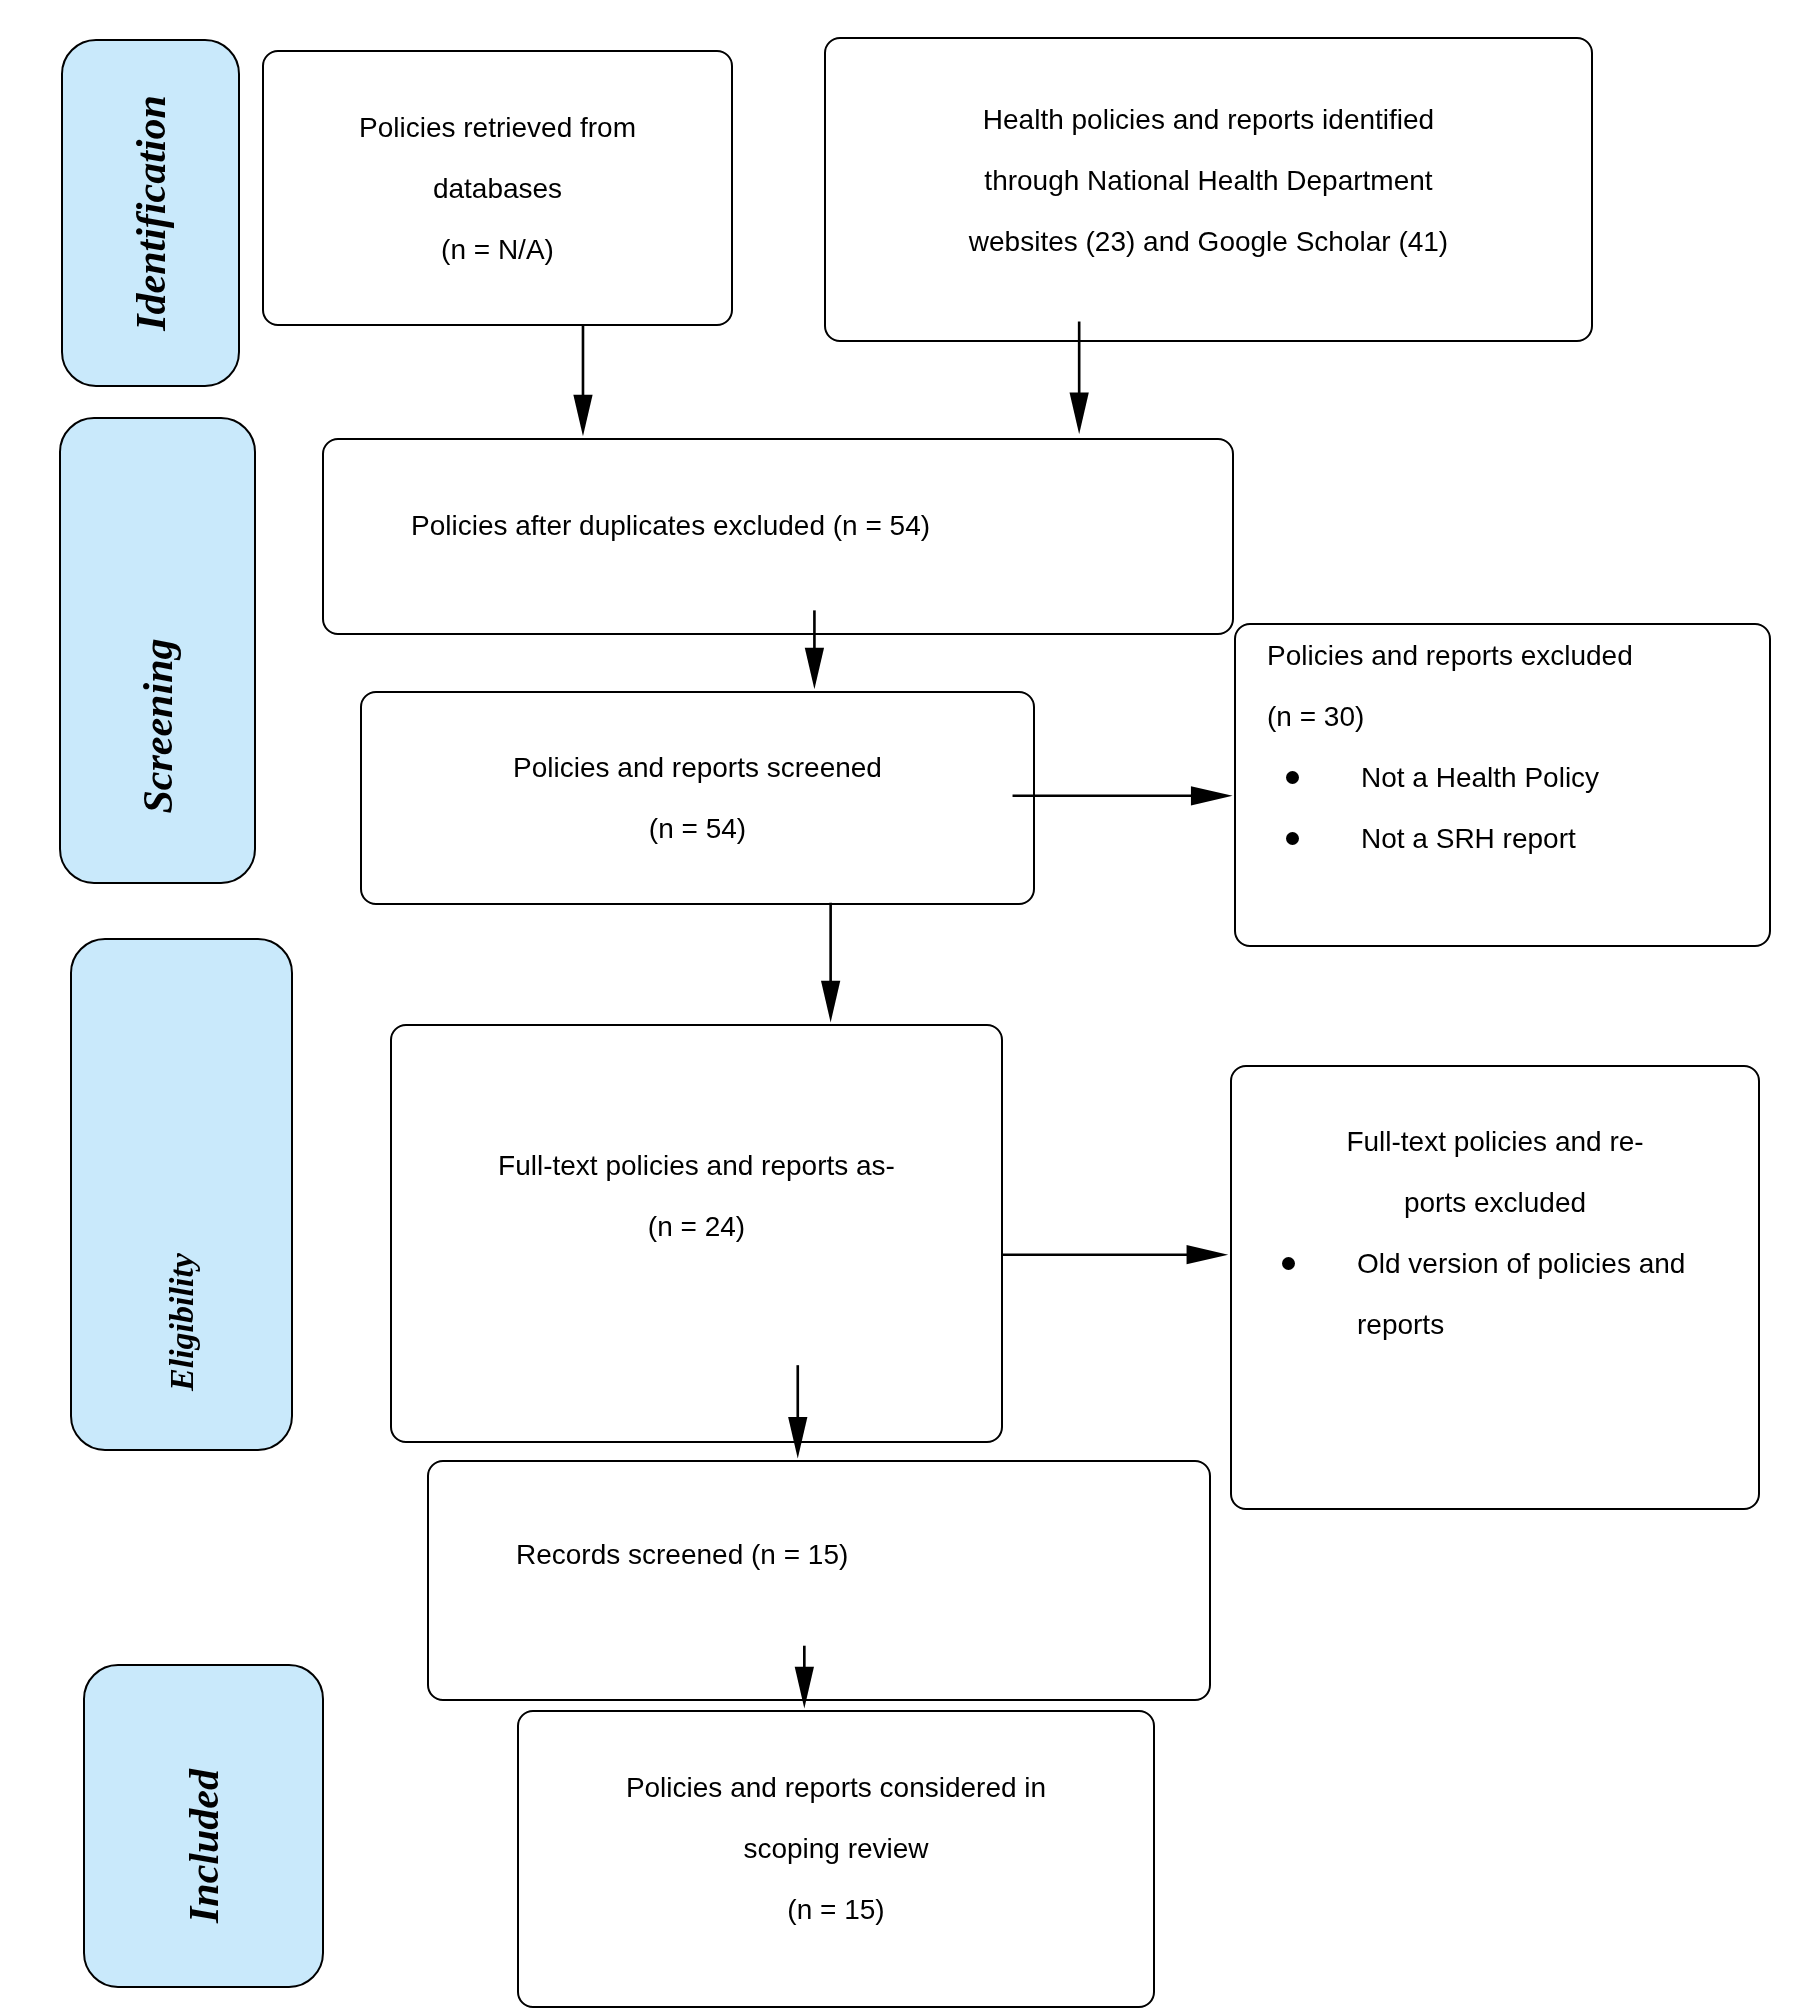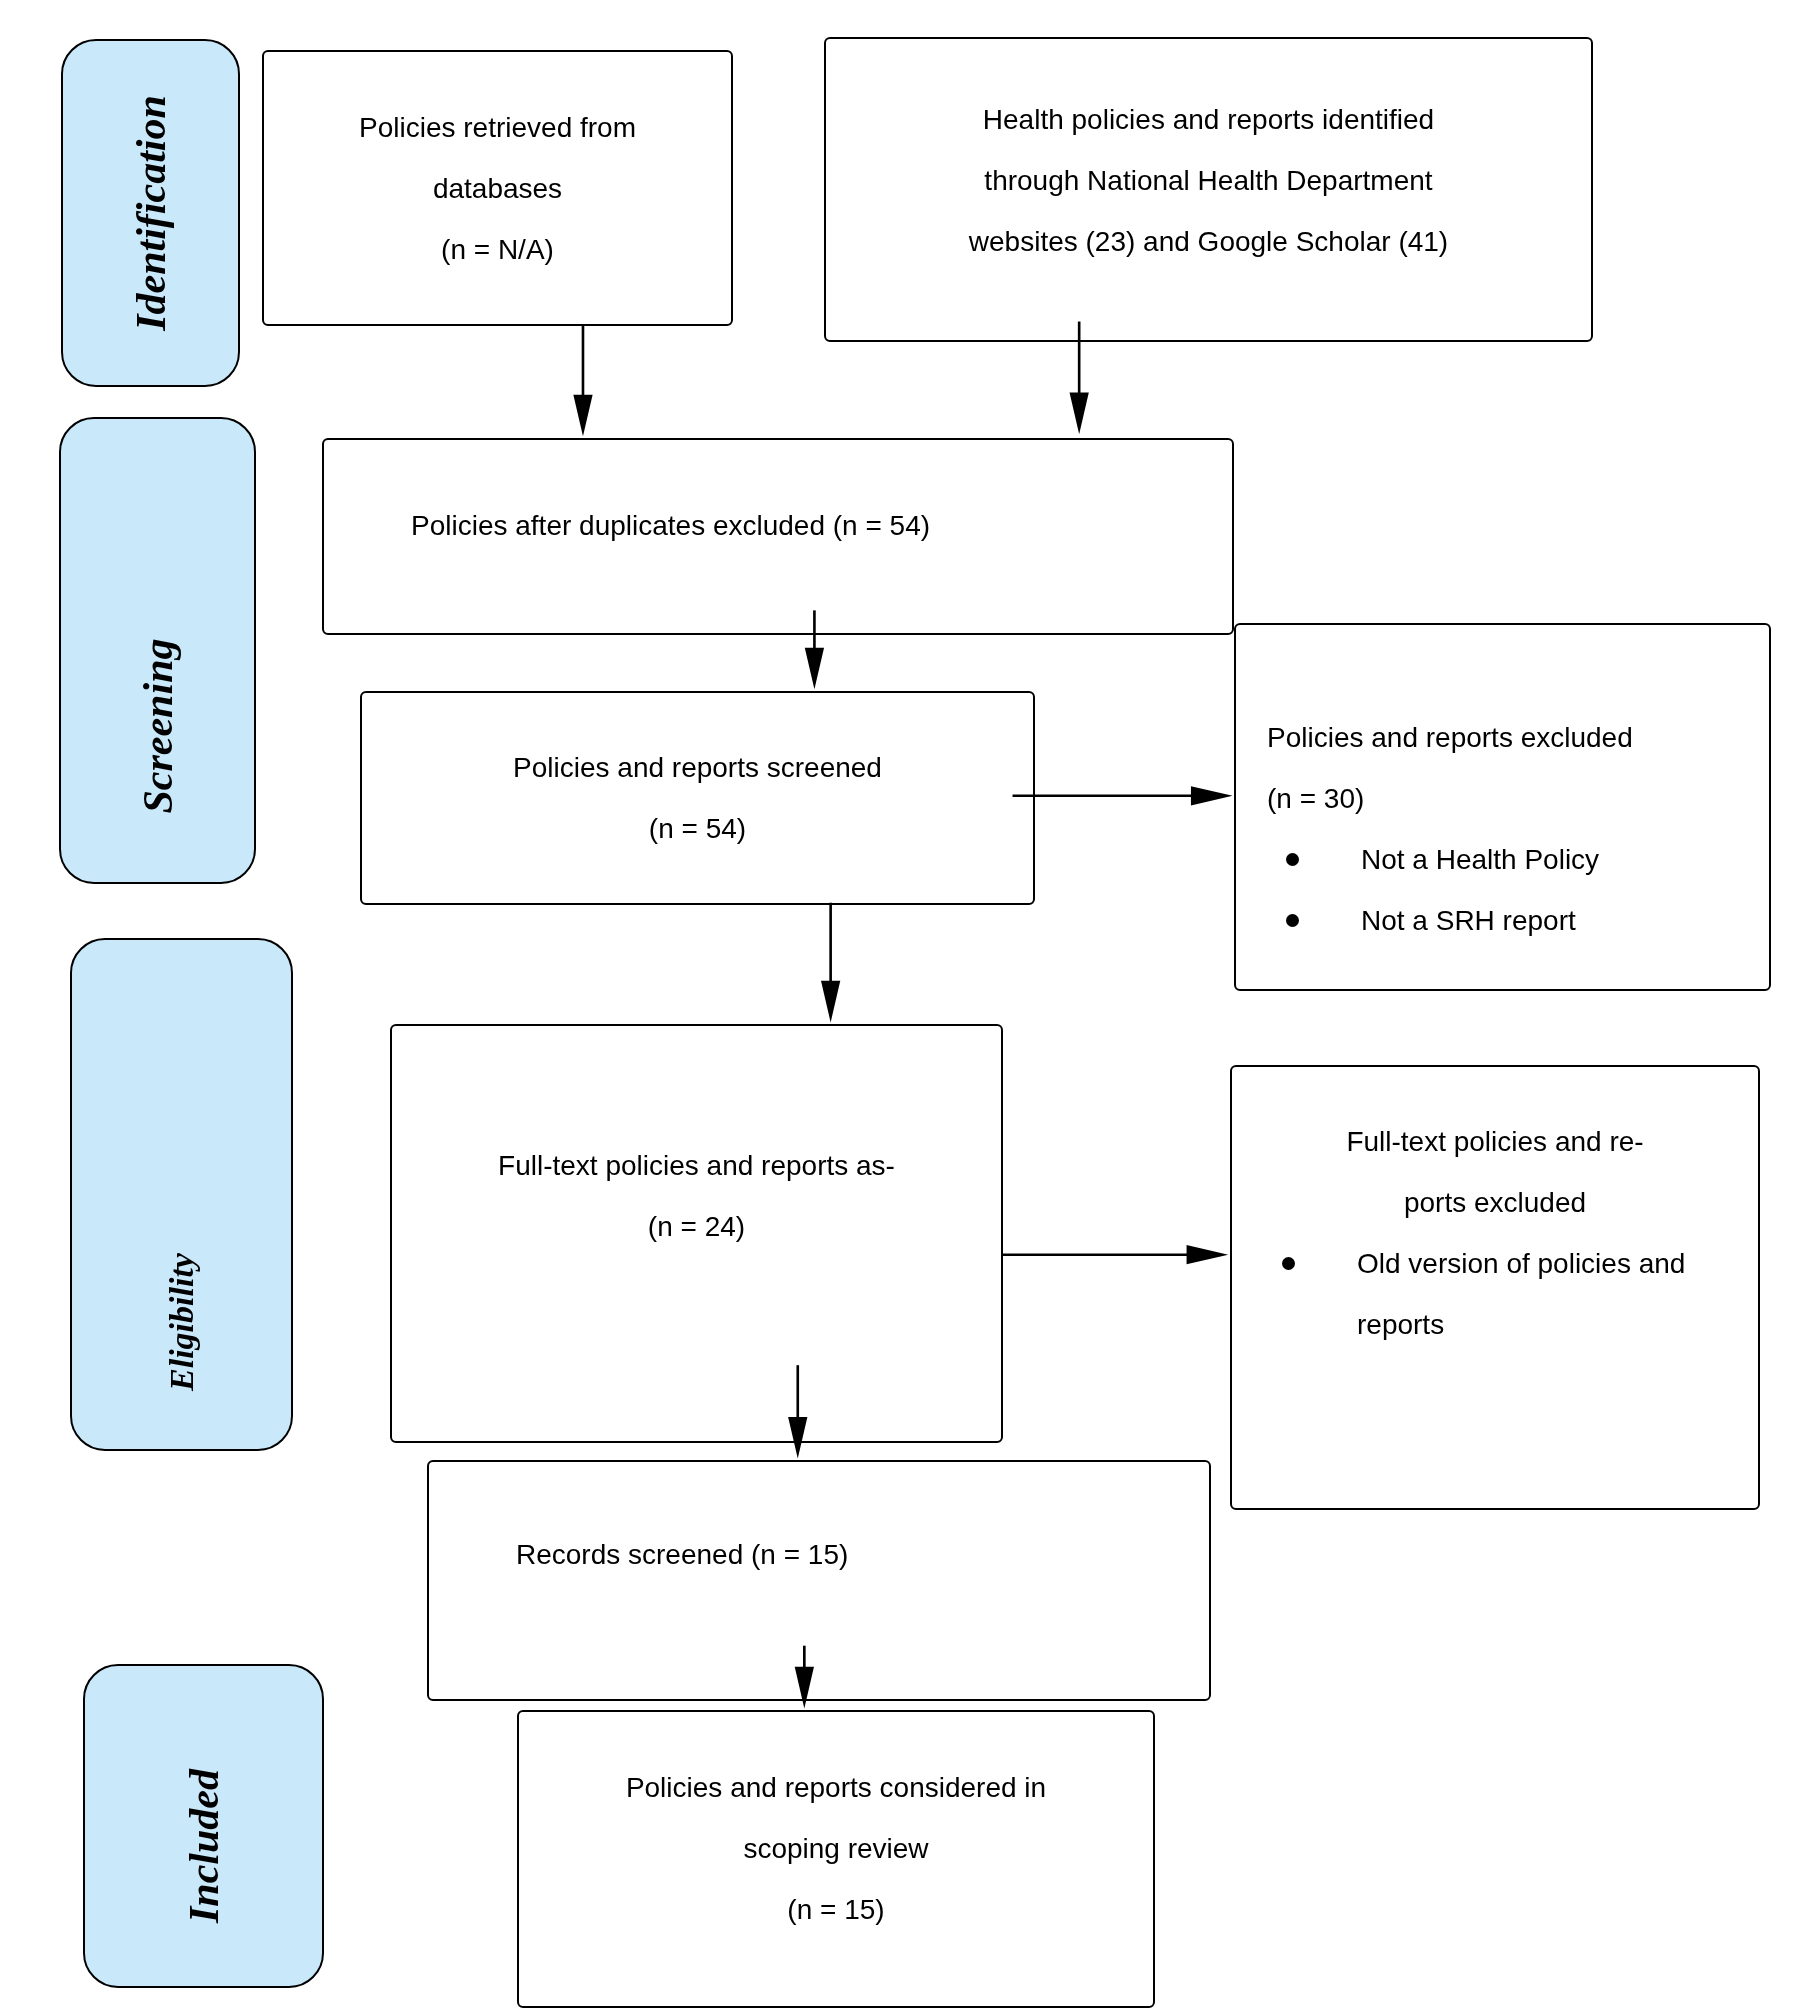--- a/index.html
+++ b/index.html
@@ -23,21 +23,21 @@
     white-space:nowrap;
     font-family:"Liberation Serif",serif;
     font-weight:bold;font-style:italic;
     font-size:42px;line-height:1;
   }
   
   .node{
     position:absolute;
     background:#fff;
     border:2.2px solid var(--border,#000);
-    border-radius:6px;
+    border-radius:16px;
     display:flex;flex-direction:column;justify-content:center;
     font-size:28px;
   }
   .node .line{line-height:61px;}
   .center{align-items:center;text-align:center;}
   .topflow{justify-content:flex-start;}
   .leftpad .line{padding-left:39px;margin-left:48px;}
   .e-lines .line{padding-left:31px;text-align:left;}
   .g-lines .line{text-align:center;}
   .bullets .bullet{
@@ -86,21 +86,21 @@
 
   <div class="node leftpad" style="left:322px;top:438px;width:908px;height:171px;padding-bottom:22px;">
       <div class="line">Policies after duplicates excluded (n = 54)</div>
     </div>
 
   <div class="node center" style="left:360px;top:691px;width:671px;height:210px;">
       <div class="line">Policies and reports screened</div>
       <div class="line">(n = 54)</div>
     </div>
 
-  <div class="node topflow bullets" style="left:1234px;top:623px;width:533px;height:320px;padding-top:44px;justify-content:center;">
+  <div class="node topflow bullets" style="left:1234px;top:623px;width:533px;height:320px;">
     <div class="e-lines">
         <div class="line">Policies and reports excluded</div>
         <div class="line">(n = 30)</div>
       </div>
     <div>
         <div class="bullet">Not a Health Policy</div>
         <div class="bullet">Not a SRH report</div>
       </div>
   </div>
 

